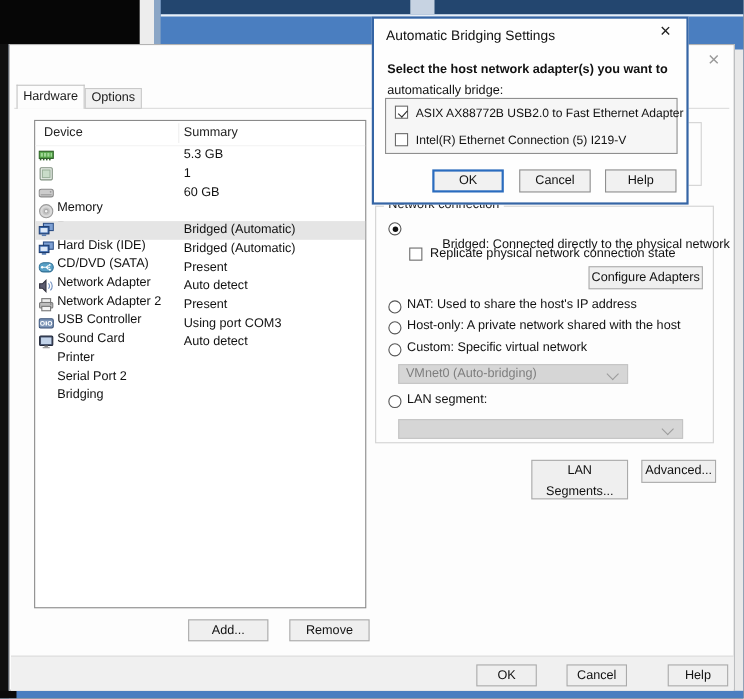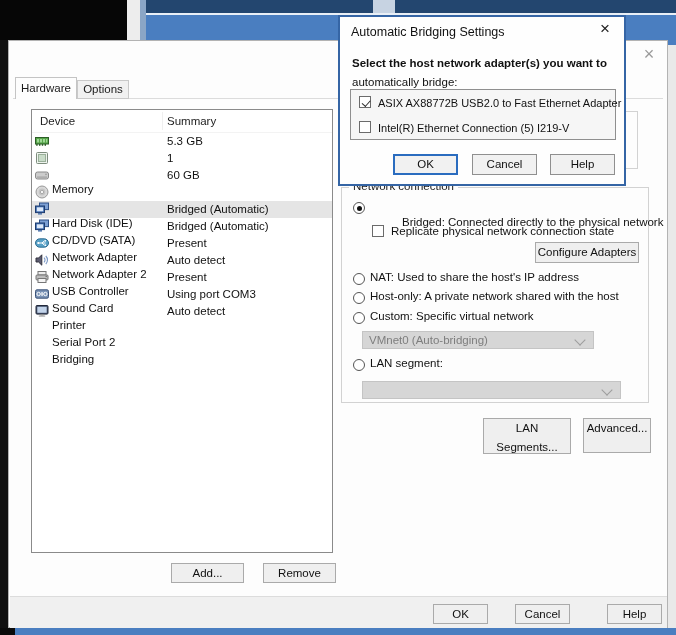--- a/index.html
+++ b/index.html
@@ -46,21 +46,21 @@
   .dev-name{position:absolute;left:20px;top:2px;font-size:11.5px;color:#111;margin-top:48px;}
   .dev-sum{position:absolute;left:135px;top:2px;font-size:11.5px;color:#111;}
 
   
   .btn{box-sizing:border-box;background:#efefef;border:1px solid #aaaaaa;
        font-size:11.5px;color:#111;text-align:center;cursor:default;}
   .btn-add{left:162px;top:522px;width:73px;height:20px;line-height:18px;}
   .btn-remove{left:254px;top:522px;width:73px;height:20px;line-height:18px;}
   .btn-configure{left:526px;top:201px;width:104px;height:21px;line-height:19px;}
   .btn-lanseg{left:474px;top:377px;width:88px;height:36px;line-height:19px;}
-  .btn-advanced{left:574px;top:377px;width:68px;height:35px;line-height:19px;}
+  .btn-advanced{left:574px;top:377px;width:68px;height:21px;line-height:19px;}
   .btn-ok{left:424px;top:563px;width:55px;height:20px;line-height:18px;}
   .btn-cancel{left:506px;top:563px;width:55px;height:20px;line-height:18px;}
   .btn-help{left:598px;top:563px;width:55px;height:20px;line-height:18px;}
 
   
   .groupbox{border:1px solid #d2d2d2;box-sizing:border-box;background:transparent;}
   .gb-devstatus{left:337px;top:70px;width:292px;height:58px;}
   .gb-network{left:332px;top:146px;width:308px;height:216px;}
   .gb-label{left:340px;top:139px;background:#fdfdfd;padding:0 4px;font-size:11.5px;color:#1a1a1a;}
 
@@ -68,21 +68,21 @@
   .radio.checked::after{content:"";position:absolute;left:2.5px;top:2.5px;width:5px;height:5px;
                         border-radius:50%;background:#111;}
   .cbx{width:12px;height:12px;border:1px solid #6b6b6b;background:#fff;box-sizing:border-box;}
   .cbx.checked::after{content:"";position:absolute;left:2px;top:2.5px;width:7px;height:3.5px;
                       border-left:1.6px solid #2b2b2b;border-bottom:1.6px solid #2b2b2b;
                       transform:rotate(-48deg);}
   .opt-label{font-size:11.5px;color:#111;white-space:nowrap;}
 
   .ddl{box-sizing:border-box;background:#d6d6d6;border:1px solid #c4c4c4;
        font-size:11.5px;color:#7e7e7e;line-height:16px;padding-left:6px;white-space:nowrap;}
-  .ddl1{left:353px;top:290px;width:232px;height:18px;}
+  .ddl1{left:353px;top:290px;width:209px;height:18px;}
   .ddl2{left:353px;top:340px;width:259px;height:18px;}
   .chev{position:absolute;right:9px;top:4px;width:7px;height:7px;
         border-left:1.5px solid #9d9d9d;border-bottom:1.5px solid #9d9d9d;transform:rotate(-45deg);}
 
   .footer{left:1px;top:555px;width:657px;height:31px;background:#f0f0f0;border-top:1px solid #dcdcdc;}
 
   
   .abs-dialog{left:338px;top:15px;width:288px;height:171px;background:#fefefe;
               border:2px solid #3565a5;box-sizing:border-box;z-index:10;}
   .abs-title{left:11px;top:8px;font-size:12.5px;color:#111;}

